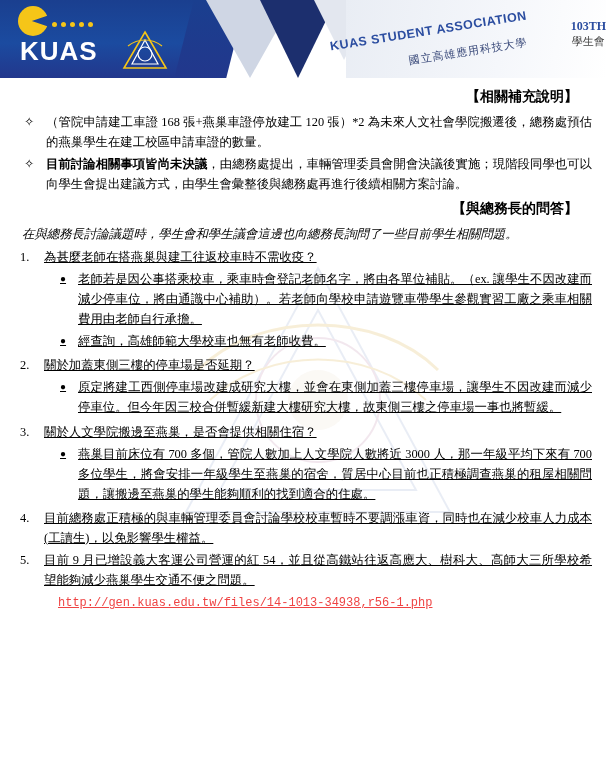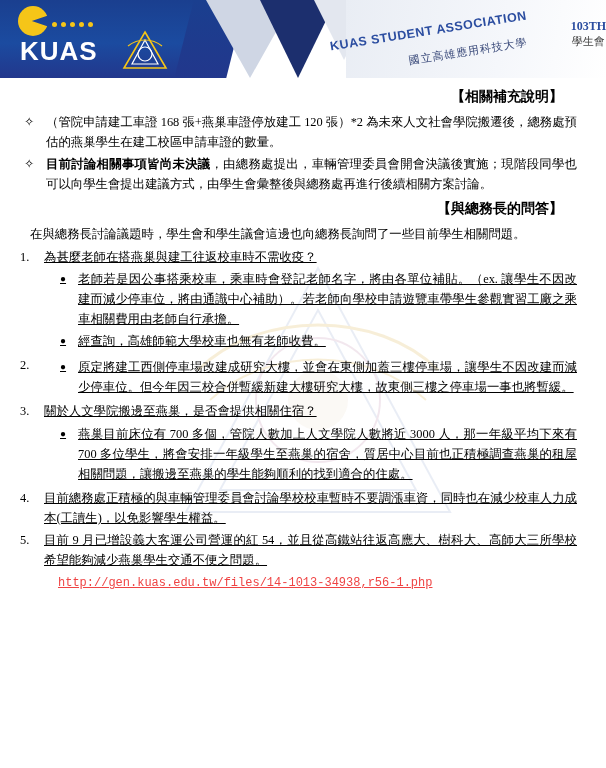--- a/index.html
+++ b/index.html
@@ -173,21 +173,21 @@
     height: 300px;
     opacity: 0.30;
     pointer-events: none;
     z-index: 0;
   }
 
   
   .doc {
     position: relative;
     z-index: 2;
-    padding: 4px 29px 0 18px;
+    padding: 4px 14px 0 18px;
     font-size: 12.4px;
     line-height: 1.62;
   }
   .section-title {
     text-align: right;
     font-weight: bold;
     font-size: 14px;
     margin: 4px 14px 3px 0;
   }
 
@@ -205,22 +205,23 @@
   .bullet-text {
     flex: 1 1 auto;
     text-align: justify;
   }
   .b {
     font-weight: bold;
   }
 
   .para {
     text-indent: 0;
-    margin: 3px 12px;
+    margin: 3px 4px;
     text-align: justify;
+    font-style: italic;
   }
 
   ol.num {
     list-style: none;
     margin: 0;
     padding: 0;
   }
   li.num-item {
     display: flex;
     align-items: flex-start;
@@ -340,20 +341,21 @@
         <div class="sub-row">
           <div class="sub-mark">●</div>
           <div class="sub-text">經查詢，高雄師範大學校車也無有老師收費。</div>
         </div>
       </div>
     </li>
 
     <li class="num-item">
       <div class="num-mark">2.</div>
       <div class="num-body">
+        <div class="q">關於加蓋東側三樓的停車場是否延期？</div>
         <div class="sub-row">
           <div class="sub-mark">●</div>
           <div class="sub-text">原定將建工西側停車場改建成研究大樓，並會在東側加蓋三樓停車場，讓學生不因改建而減少停車位。但今年因三校合併暫緩新建大樓研究大樓，故東側三樓之停車場一事也將暫緩。</div>
         </div>
       </div>
     </li>
 
     <li class="num-item">
       <div class="num-mark">3.</div>
       <div class="num-body">

